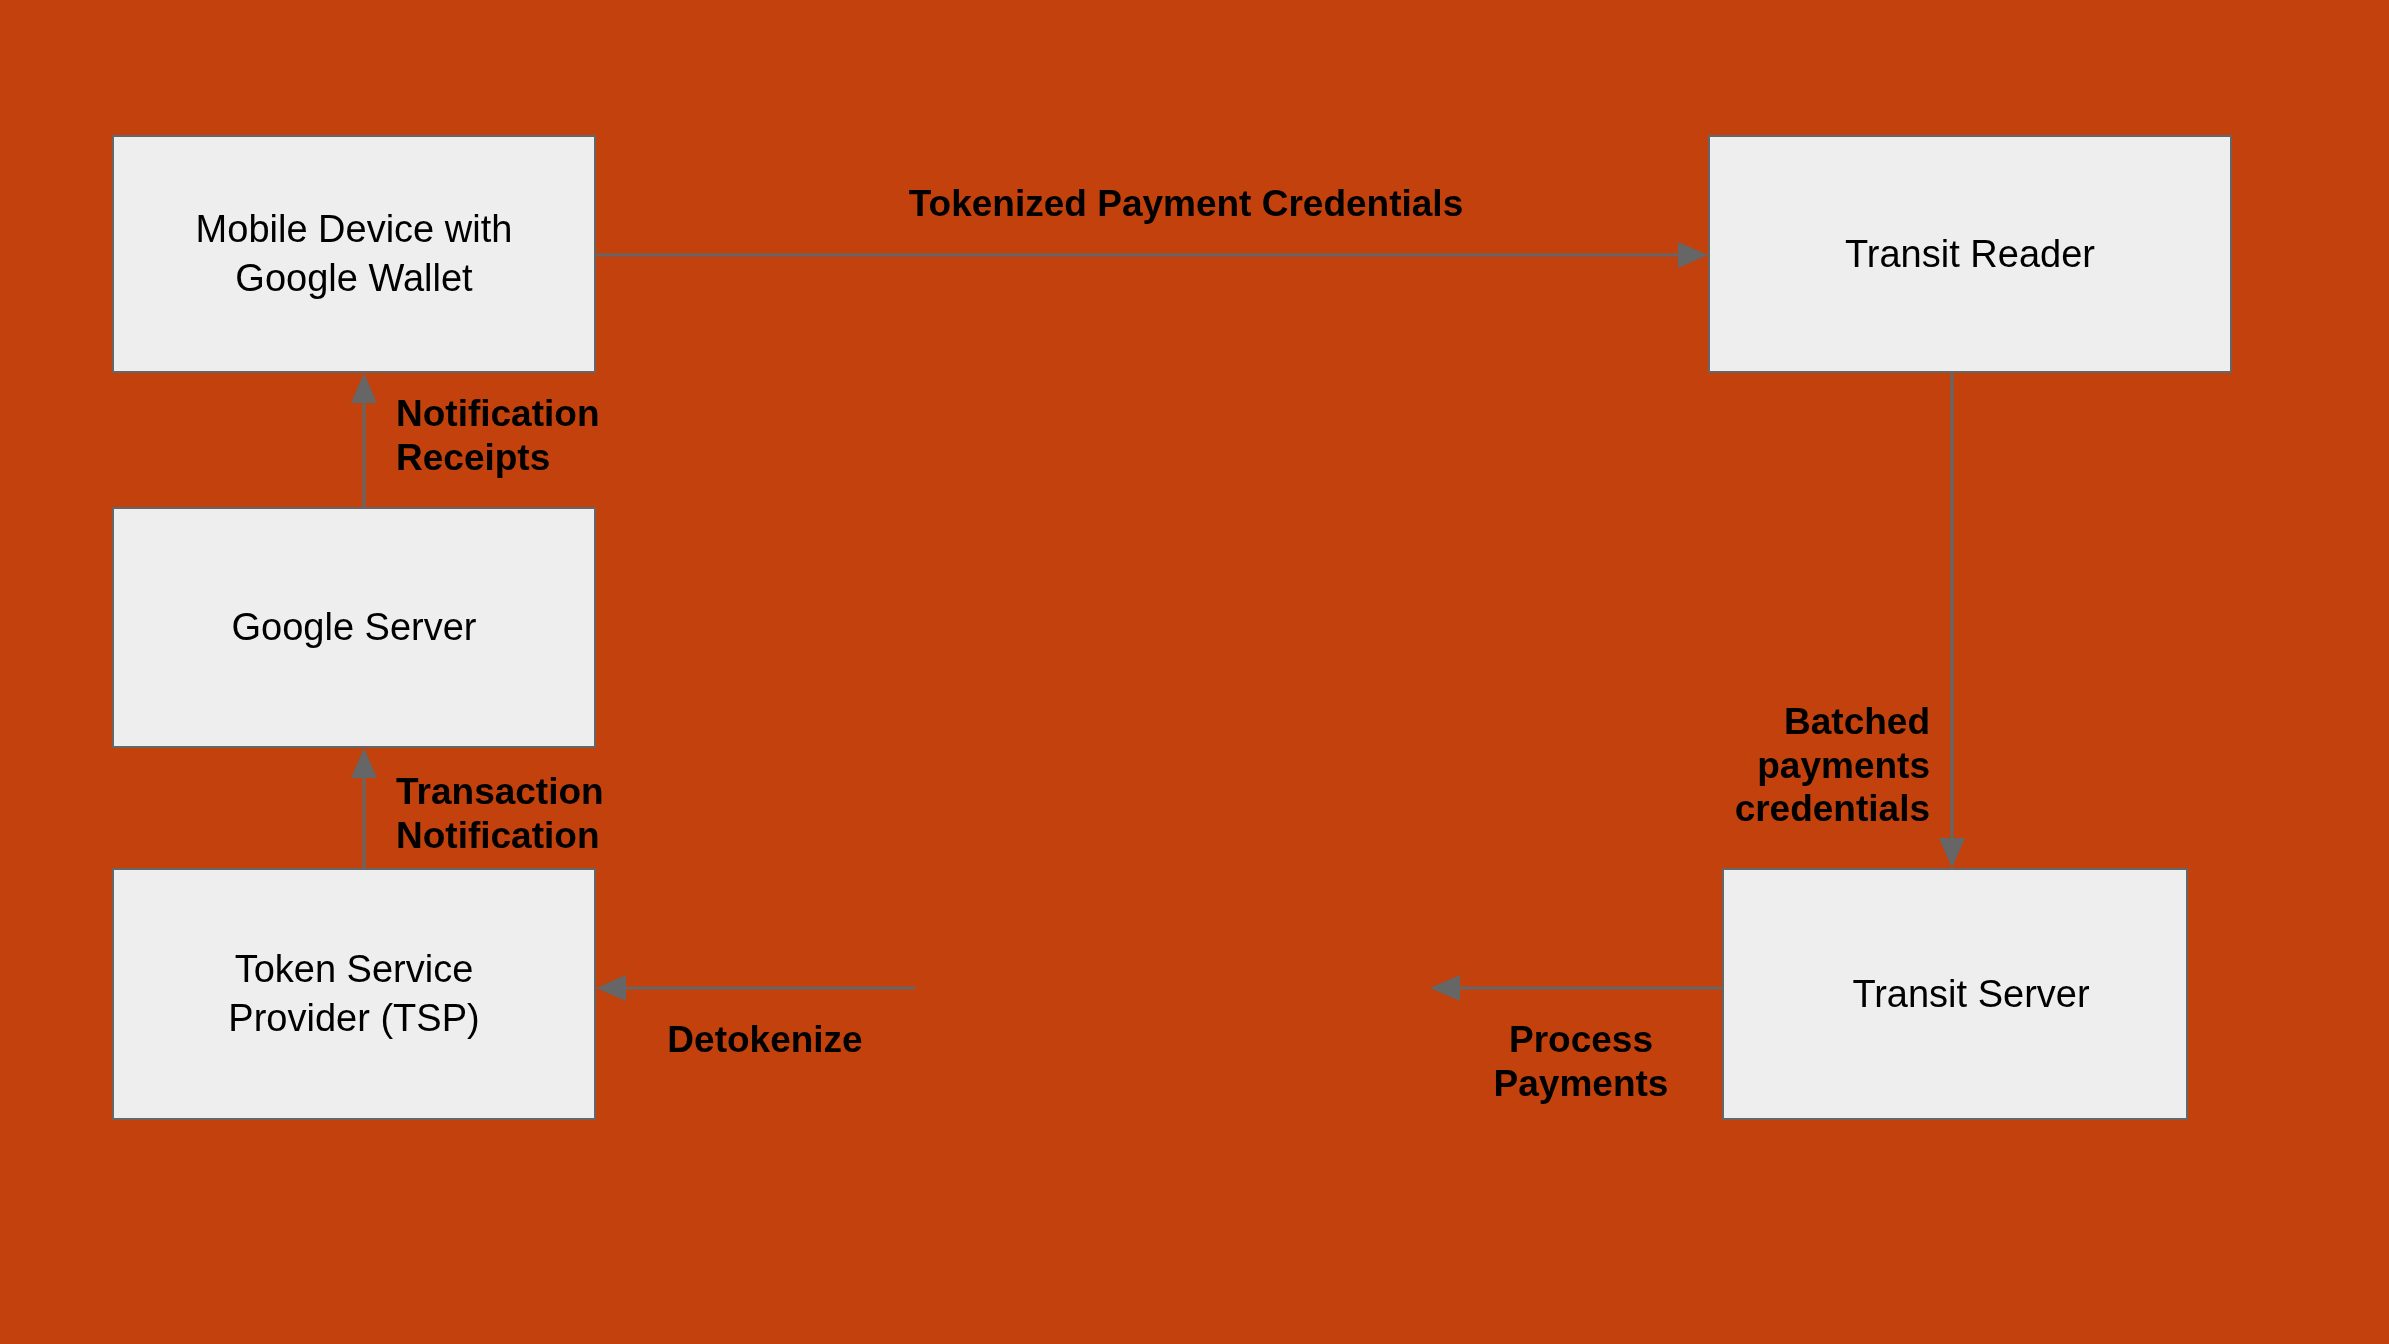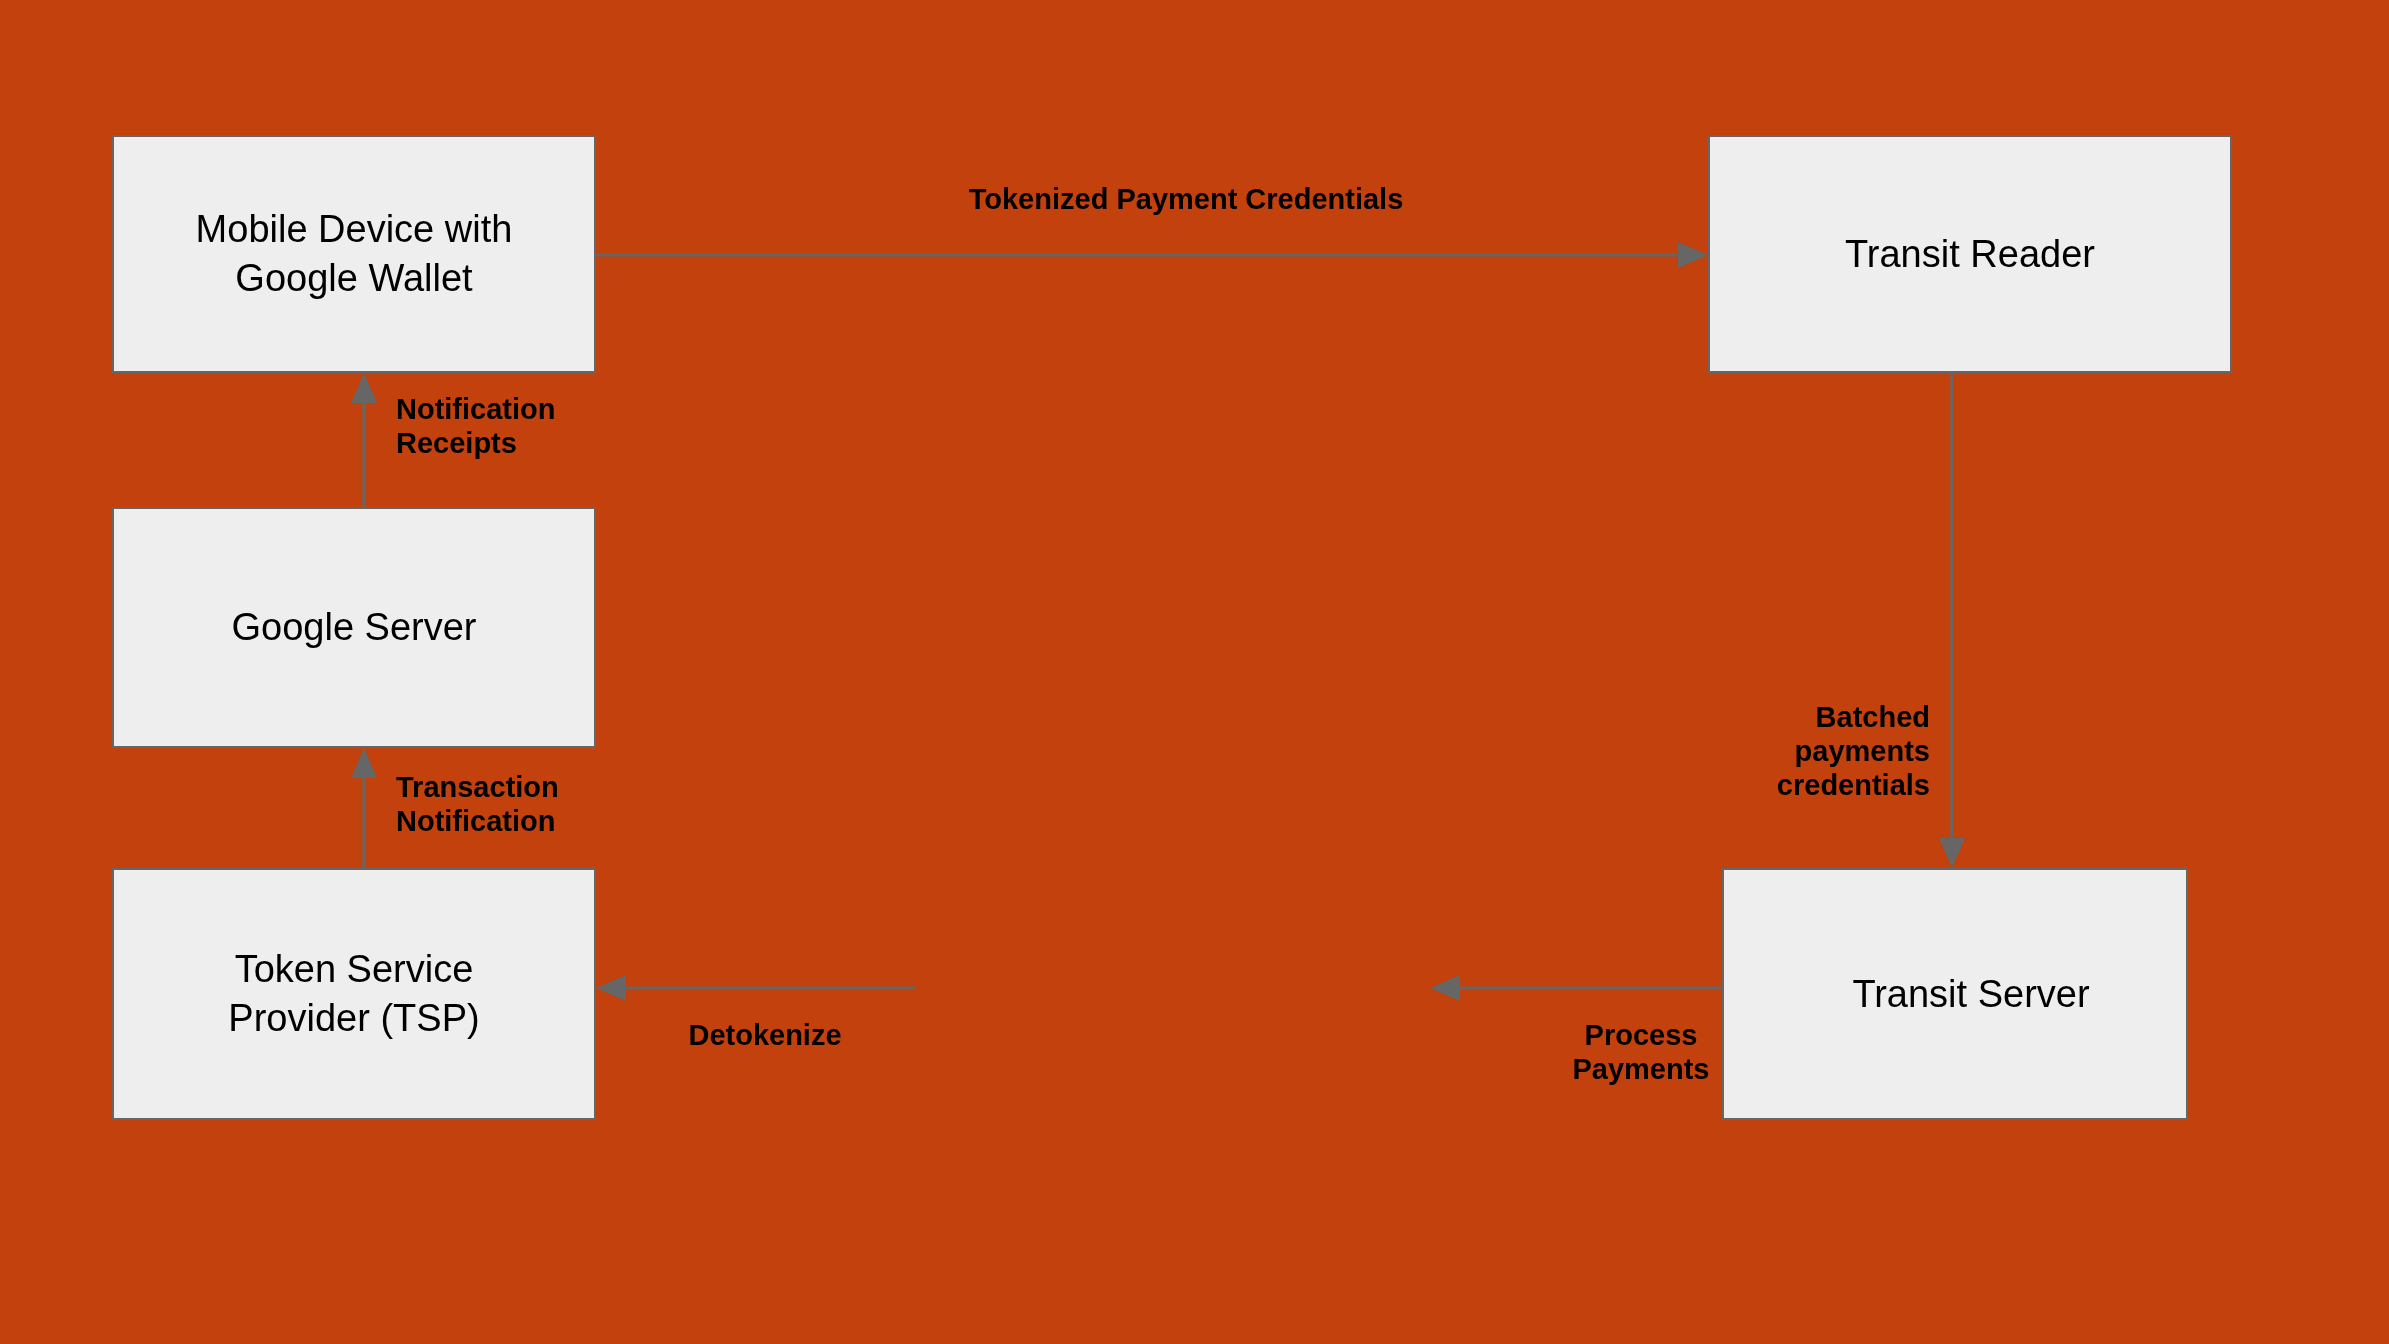--- a/index.html
+++ b/index.html
@@ -26,21 +26,21 @@
     text-align: center;
     color: #000000;
     font-size: 38px;
     font-weight: 400;
     line-height: 1.28;
     white-space: pre-line;
   }
   .edge-label {
     position: absolute;
     color: #000000;
-    font-size: 29px;
+    font-size: 37px;
     font-weight: bold;
     line-height: 1.18;
     white-space: pre-line;
   }
   .edge-label.center { text-align: center; }
   .edge-label.left   { text-align: left; }
   .edge-label.right  { text-align: right; }
   svg.edges {
     position: absolute;
     left: 0;
@@ -103,21 +103,21 @@
 
   <div class="node" style="left:1722px; top:868px; width:466px; height:252px;padding-left:32px;">Transit Server</div>
 
   <div class="edge-label center" style="left:836px; top:182px; width:700px;">Tokenized Payment Credentials</div>
 
 
   <div class="edge-label right" style="left:1620px; top:700px; width:310px;">Batched
 payments
 credentials</div>
 
-  <div class="edge-label center" style="left:1512px; top:1018px; width:258px;">Process
+  <div class="edge-label center" style="left:1452px; top:1018px; width:258px;">Process
 Payments</div>
 
   <div class="edge-label center" style="left:636px; top:1018px; width:258px;">Detokenize</div>
 
   <div class="edge-label left" style="left:396px; top:770px; width:300px;">Transaction
 Notification</div>
 
   <div class="edge-label left" style="left:396px; top:392px; width:300px;">Notification
 Receipts</div>
 

